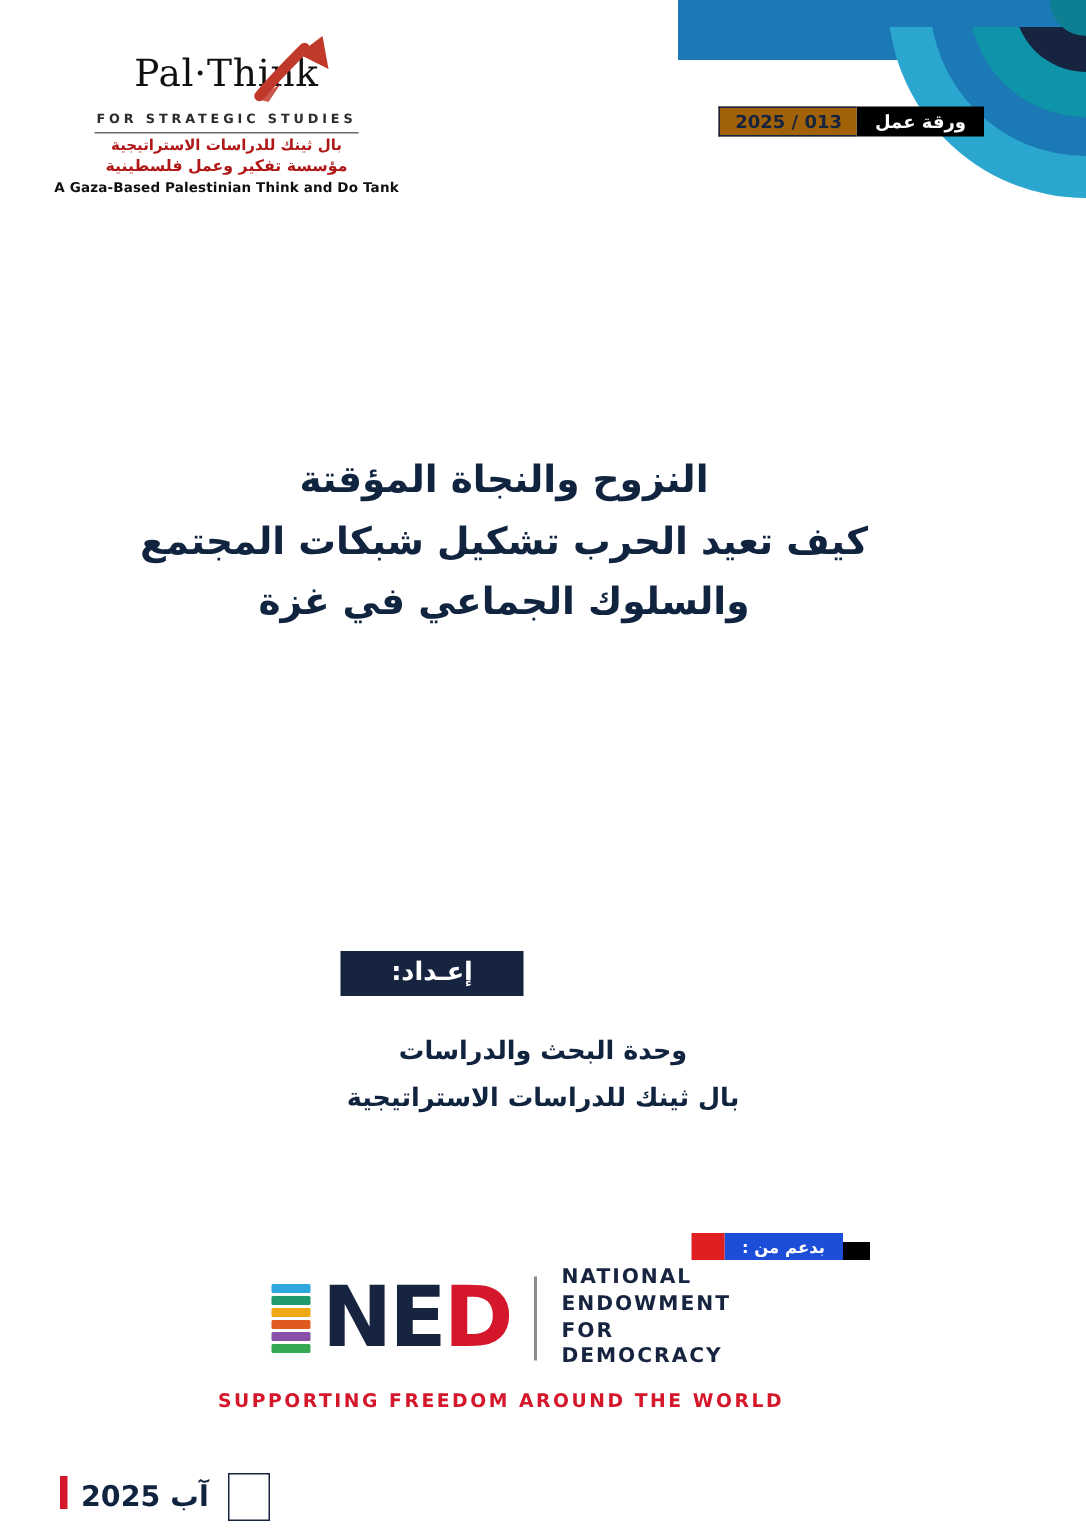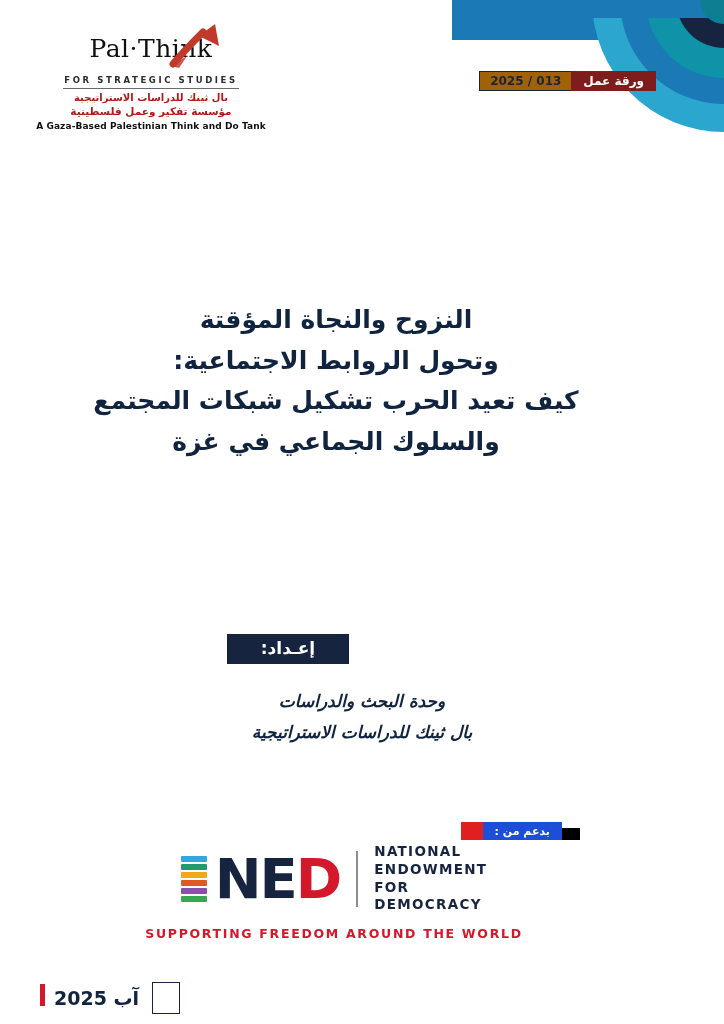--- a/index.html
+++ b/index.html
@@ -39,21 +39,21 @@
     position: absolute;
     top: 71px;
     right: 68px;
     display: flex;
     flex-direction: row;
     align-items: stretch;
     height: 20px;
     font-size: 12px;
   }
   .paper-badge .badge-label {
-    background: #7f1d1d;
+    background: #000000;
     color: #ffffff;
     padding: 2px 12px 2px 12px;
     display: flex;
     align-items: center;
     font-weight: bold;
     letter-spacing: .2px;
   }
   .paper-badge .badge-number {
     background: #a16207;
     color: #16243f;
@@ -172,21 +172,20 @@
     top: 686px;
     left: 0;
     width: 724px;
     text-align: center;
     color: #10233f;
   }
   .prepared-lines div {
     font-size: 17px;
     font-weight: bold;
     line-height: 1.85;
-    font-style: italic;
   }
 
   
   .support-chip {
     position: absolute;
     top: 822px;
     right: 144px;
     display: flex;
     flex-direction: row;
     align-items: stretch;
@@ -348,21 +347,20 @@
     </div>
     <div class="logo-tagline">FOR STRATEGIC STUDIES</div>
     <div class="logo-rule"></div>
     <div class="logo-ar1">بال ثينك للدراسات الاستراتيجية</div>
     <div class="logo-ar2">مؤسسة تفكير وعمل فلسطينية</div>
     <div class="logo-en">A Gaza-Based Palestinian Think and Do Tank</div>
   </div>
 
   <div class="title-wrap">
     <div class="title-line">النزوح والنجاة المؤقتة</div>
-    <div class="title-line">وتحول الروابط الاجتماعية:</div>
     <div class="title-line">كيف تعيد الحرب تشكيل شبكات المجتمع</div>
     <div class="title-line">والسلوك الجماعي في غزة</div>
   </div>
 
   <div class="prepared-badge">
     <span class="chip">إعـداد:</span>
   </div>
   <div class="prepared-lines">
     <div>وحدة البحث والدراسات</div>
     <div>بال ثينك للدراسات الاستراتيجية</div>

